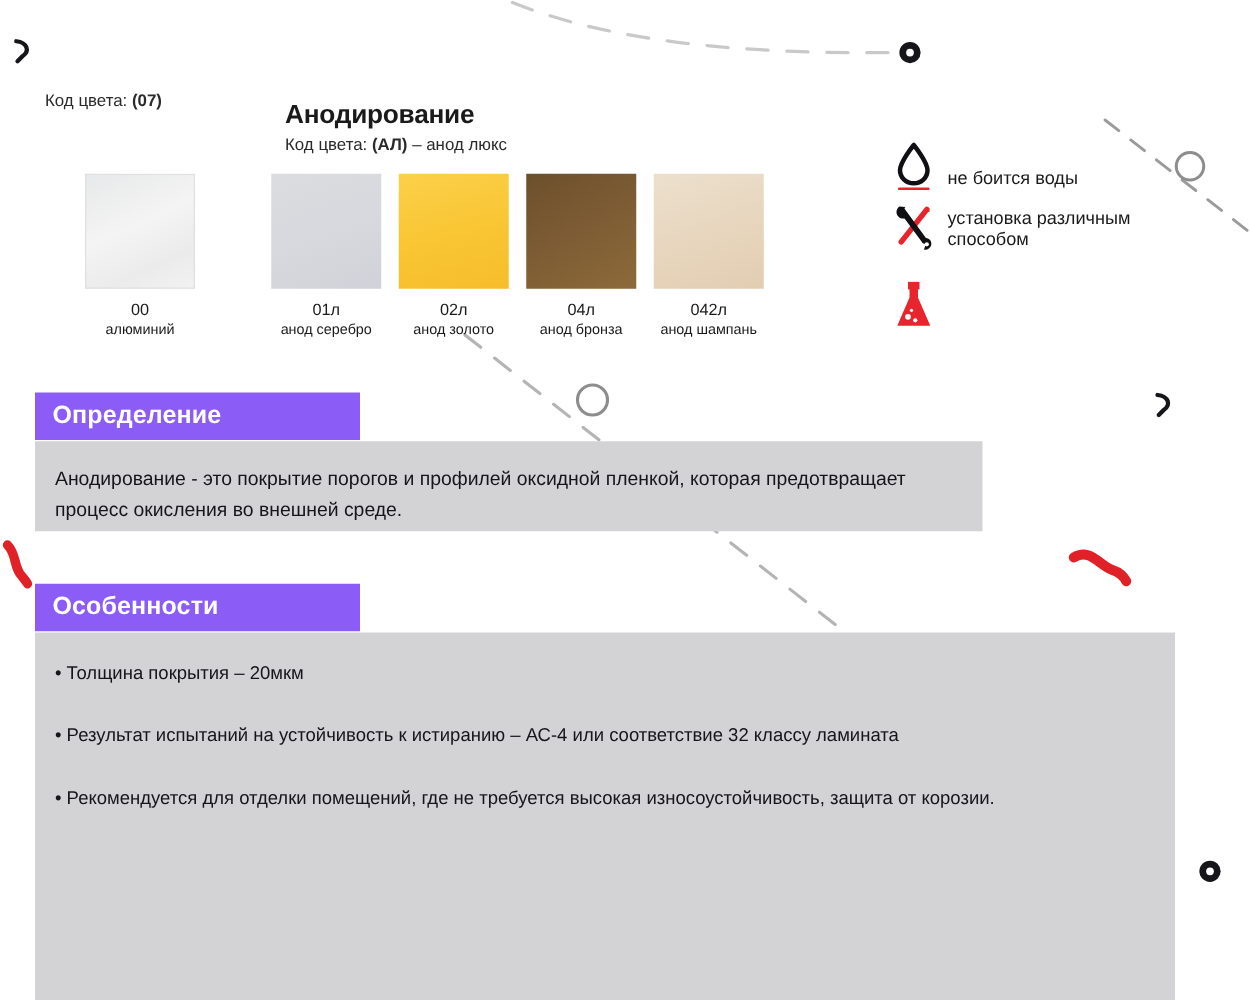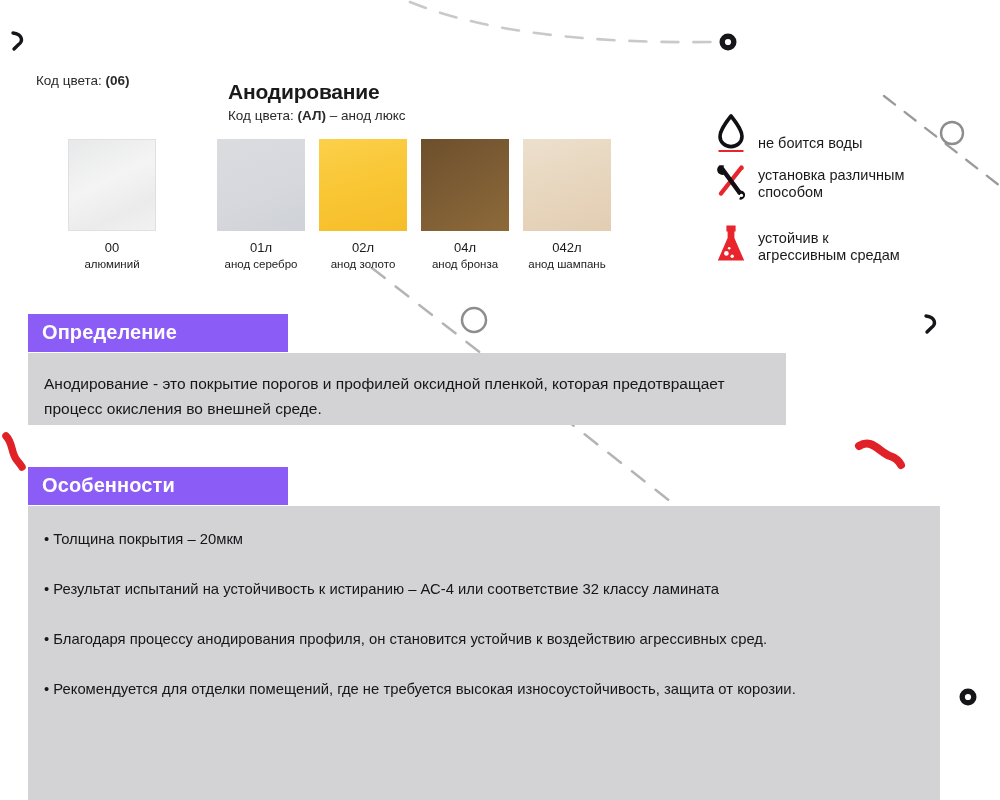--- a/index.html
+++ b/index.html
@@ -196,21 +196,21 @@
   <path d="M 859 446 C 872 438, 879 452, 890 456 C 896 458, 899 461, 901 465" fill="none" stroke="#e02128" stroke-width="8" stroke-linecap="round"></path>
 
   <g>
     <circle cx="968" cy="697" r="8.5" fill="#16161a"></circle>
     <circle cx="968" cy="697" r="3.1" fill="#ffffff"></circle>
   </g>
 </svg>
 
 <div class="headings">
   <div class="col-head uncoated">
-    <div class="col-sub"><span>Код цвета: </span><b>(06)</b><span></span></div>
+    <div class="col-sub"><span>Код цвета: </span><b>(07)</b><span></span></div>
   </div>
   <div class="col-head anodized">
     <div class="col-title">Анодирование</div>
     <div class="col-sub"><span>Код цвета: </span><b>(АЛ)</b><span> – анод люкс</span></div>
   </div>
 </div>
 
 <div class="swatch-row">
 
   <div class="swatch" style="left:0px;margin-left:32px;">
@@ -273,31 +273,28 @@
   </div>
 
   <div class="badge-row" style="top:112px;">
     <svg class="badge-icon" viewBox="0 0 34 40" width="34" height="40">
       <rect x="12.4" y="1.5" width="9.2" height="6" fill="#e8252c"></rect>
       <path d="M13.6 7 L13.6 14 L3.8 36.5 L30.2 36.5 L20.4 14 L20.4 7 Z" fill="#e8252c"></path>
       <circle cx="12.4" cy="29.4" r="2.3" fill="#ffffff"></circle>
       <circle cx="18.2" cy="32.2" r="1.7" fill="#ffffff"></circle>
       <circle cx="15.2" cy="24.2" r="1.3" fill="#ffffff"></circle>
     </svg>
-    <div class="badge-text">устойчив к
-агрессивным средам</div>
   </div>
 </div>
 
 <div class="tab-label" style="left:28px; top:314px; width:260px;">Определение</div>
 
 <div class="gray-panel" id="definition-panel">
   <p class="def-text">Анодирование - это покрытие порогов и профилей оксидной пленкой, которая предотвращает процесс окисления во внешней среде.</p>
 </div>
 
 <div class="tab-label" style="left:28px; top:467px; width:260px;">Особенности</div>
 
 <div class="gray-panel" id="features-panel">
   <p class="feature-item">• Толщина покрытия – 20мкм</p>
   <p class="feature-item">•  Результат испытаний на устойчивость к истиранию – АС-4 или соответствие 32 классу ламината</p>
-  <p class="feature-item">•  Благодаря процессу анодирования профиля, он становится устойчив к воздействию агрессивных сред.</p>
   <p class="feature-item">• Рекомендуется для отделки помещений,  где не требуется высокая износоустойчивость, защита от корозии.</p>
 </div>
 
 </body></html>

